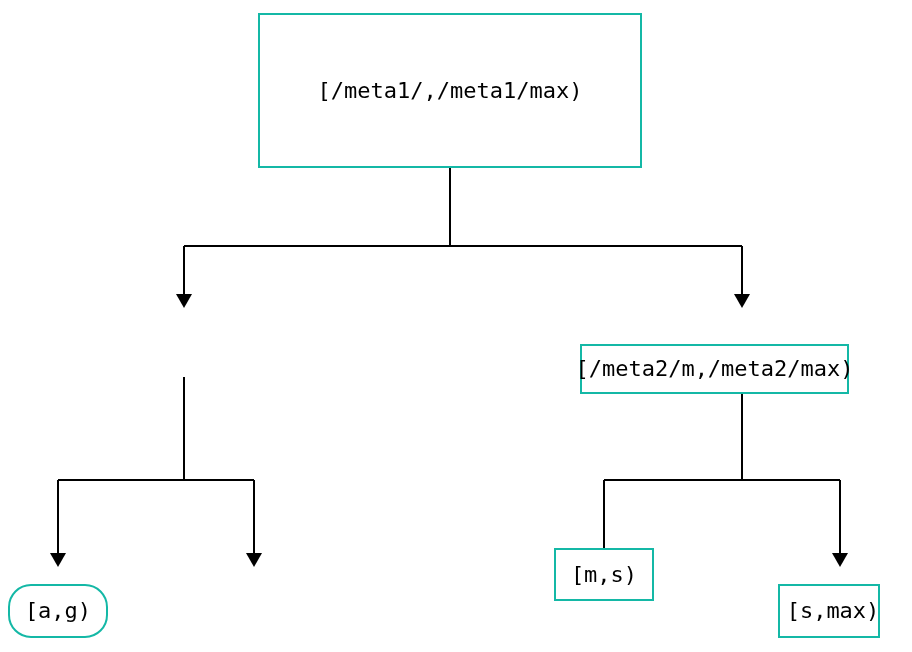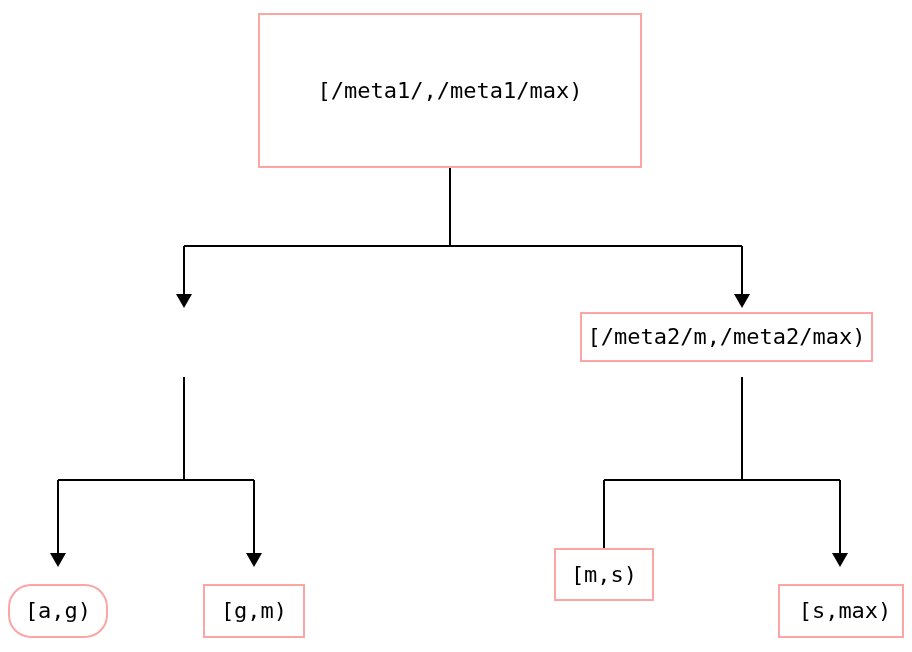--- a/index.html
+++ b/index.html
@@ -19,36 +19,36 @@
   .edge-layer {
     position: absolute;
     left: 0;
     top: 0;
     width: 912px;
     height: 652px;
   }
   .node {
     position: absolute;
     box-sizing: border-box;
-    border: 2px solid #fca5a5;
+    border: 2px solid #14b8a6;
     background: #ffffff;
     display: flex;
     align-items: center;
     justify-content: center;
     font-size: 22px;
     line-height: 1;
     white-space: nowrap;
   }
   .node-root      { left: 258px; top: 13px;  width: 384px; height: 155px; }
   .node-mid-left  { left: 23px;  top: 325px; width: 322px; height: 50px; }
-  .node-mid-right { left: 580px; top: 312px; width: 293px; height: 50px; }
+  .node-mid-right { left: 580px; top: 344px; width: 269px; height: 50px; }
   .node-leaf-ag   { left: 8px;   top: 584px; width: 100px; height: 54px; border-radius: 23px; }
   .node-leaf-gm   { left: 203px; top: 584px; width: 102px; height: 54px; }
   .node-leaf-ms   { left: 554px; top: 548px; width: 100px; height: 53px; }
-  .node-leaf-smax { left: 778px; top: 584px; width: 126px; height: 54px; padding-left: 8px; }
+  .node-leaf-smax { left: 778px; top: 584px; width: 102px; height: 54px; padding-left: 8px; }
 </style>
 </head>
 <body>
 
 <div class="canvas">
 
   <svg class="edge-layer" viewBox="0 0 912 652" xmlns="http://www.w3.org/2000/svg">
     <g stroke="#000000" stroke-width="2" fill="none">
       <path d="M450,168 L450,246 M184,246 L742,246 M184,246 L184,295 M742,246 L742,295"></path>
       <path d="M184,377 L184,480 M58,480 L254,480 M58,480 L58,554 M254,480 L254,554"></path>
@@ -70,23 +70,20 @@
 
 
   <div class="node node-mid-right">
     <span>[/meta2/m,/meta2/max)</span>
   </div>
 
   <div class="node node-leaf-ag">
     <span>[a,g)</span>
   </div>
 
-  <div class="node node-leaf-gm">
-    <span>[g,m)</span>
-  </div>
 
   <div class="node node-leaf-ms">
     <span>[m,s)</span>
   </div>
 
   <div class="node node-leaf-smax">
     <span>[s,max)</span>
   </div>
 
 </div>

